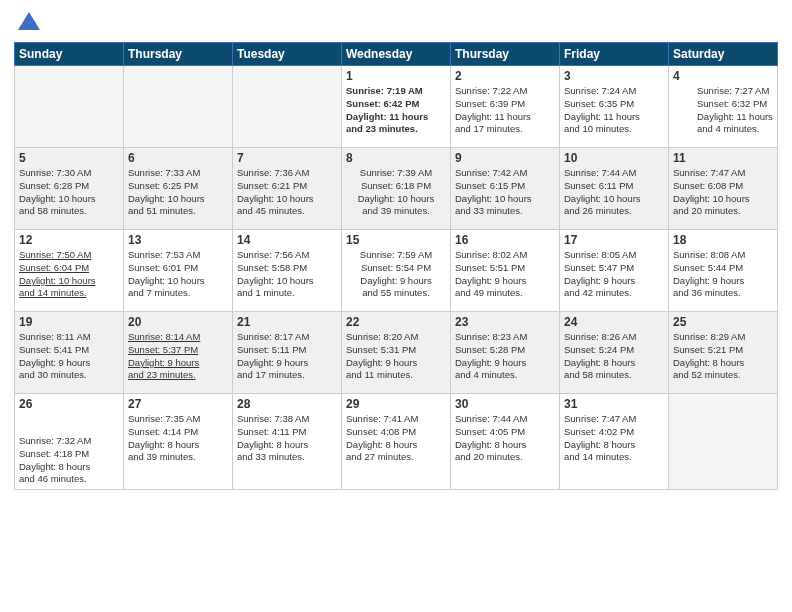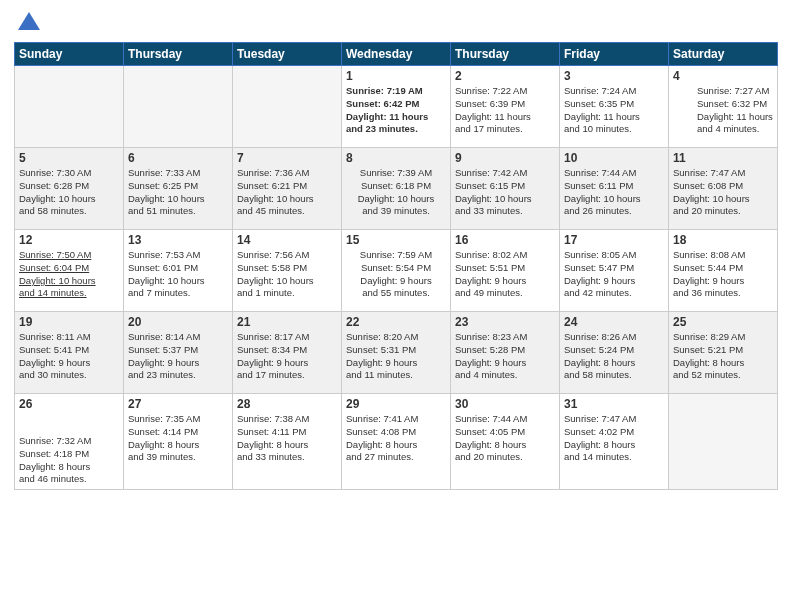--- a/index.html
+++ b/index.html
@@ -270,29 +270,29 @@
         <tr class="week-row-alt">
           <td>
             <div class="day-number">19</div>
             <div class="day-detail" style="white-space: pre-line;">Sunrise: 8:11 AM
 Sunset: 5:41 PM
 Daylight: 9 hours
 and 30 minutes.</div>
           </td>
           <td>
             <div class="day-number">20</div>
-            <div class="day-detail" style="white-space: pre-line;">Sunrise: 8:14 AM
+            <div class="day-detail" style="white-space: pre-line; text-decoration: underline;">Sunrise: 8:14 AM
 Sunset: 5:37 PM
 Daylight: 9 hours
 and 23 minutes.</div>
           </td>
           <td>
             <div class="day-number">21</div>
             <div class="day-detail" style="white-space: pre-line;">Sunrise: 8:17 AM
-Sunset: 8:34 PM
+Sunset: 5:11 PM
 Daylight: 9 hours
 and 17 minutes.</div>
           </td>
           <td>
             <div class="day-number">22</div>
             <div class="day-detail" style="white-space: pre-line;">Sunrise: 8:20 AM
 Sunset: 5:31 PM
 Daylight: 9 hours
 and 11 minutes.</div>
           </td>

